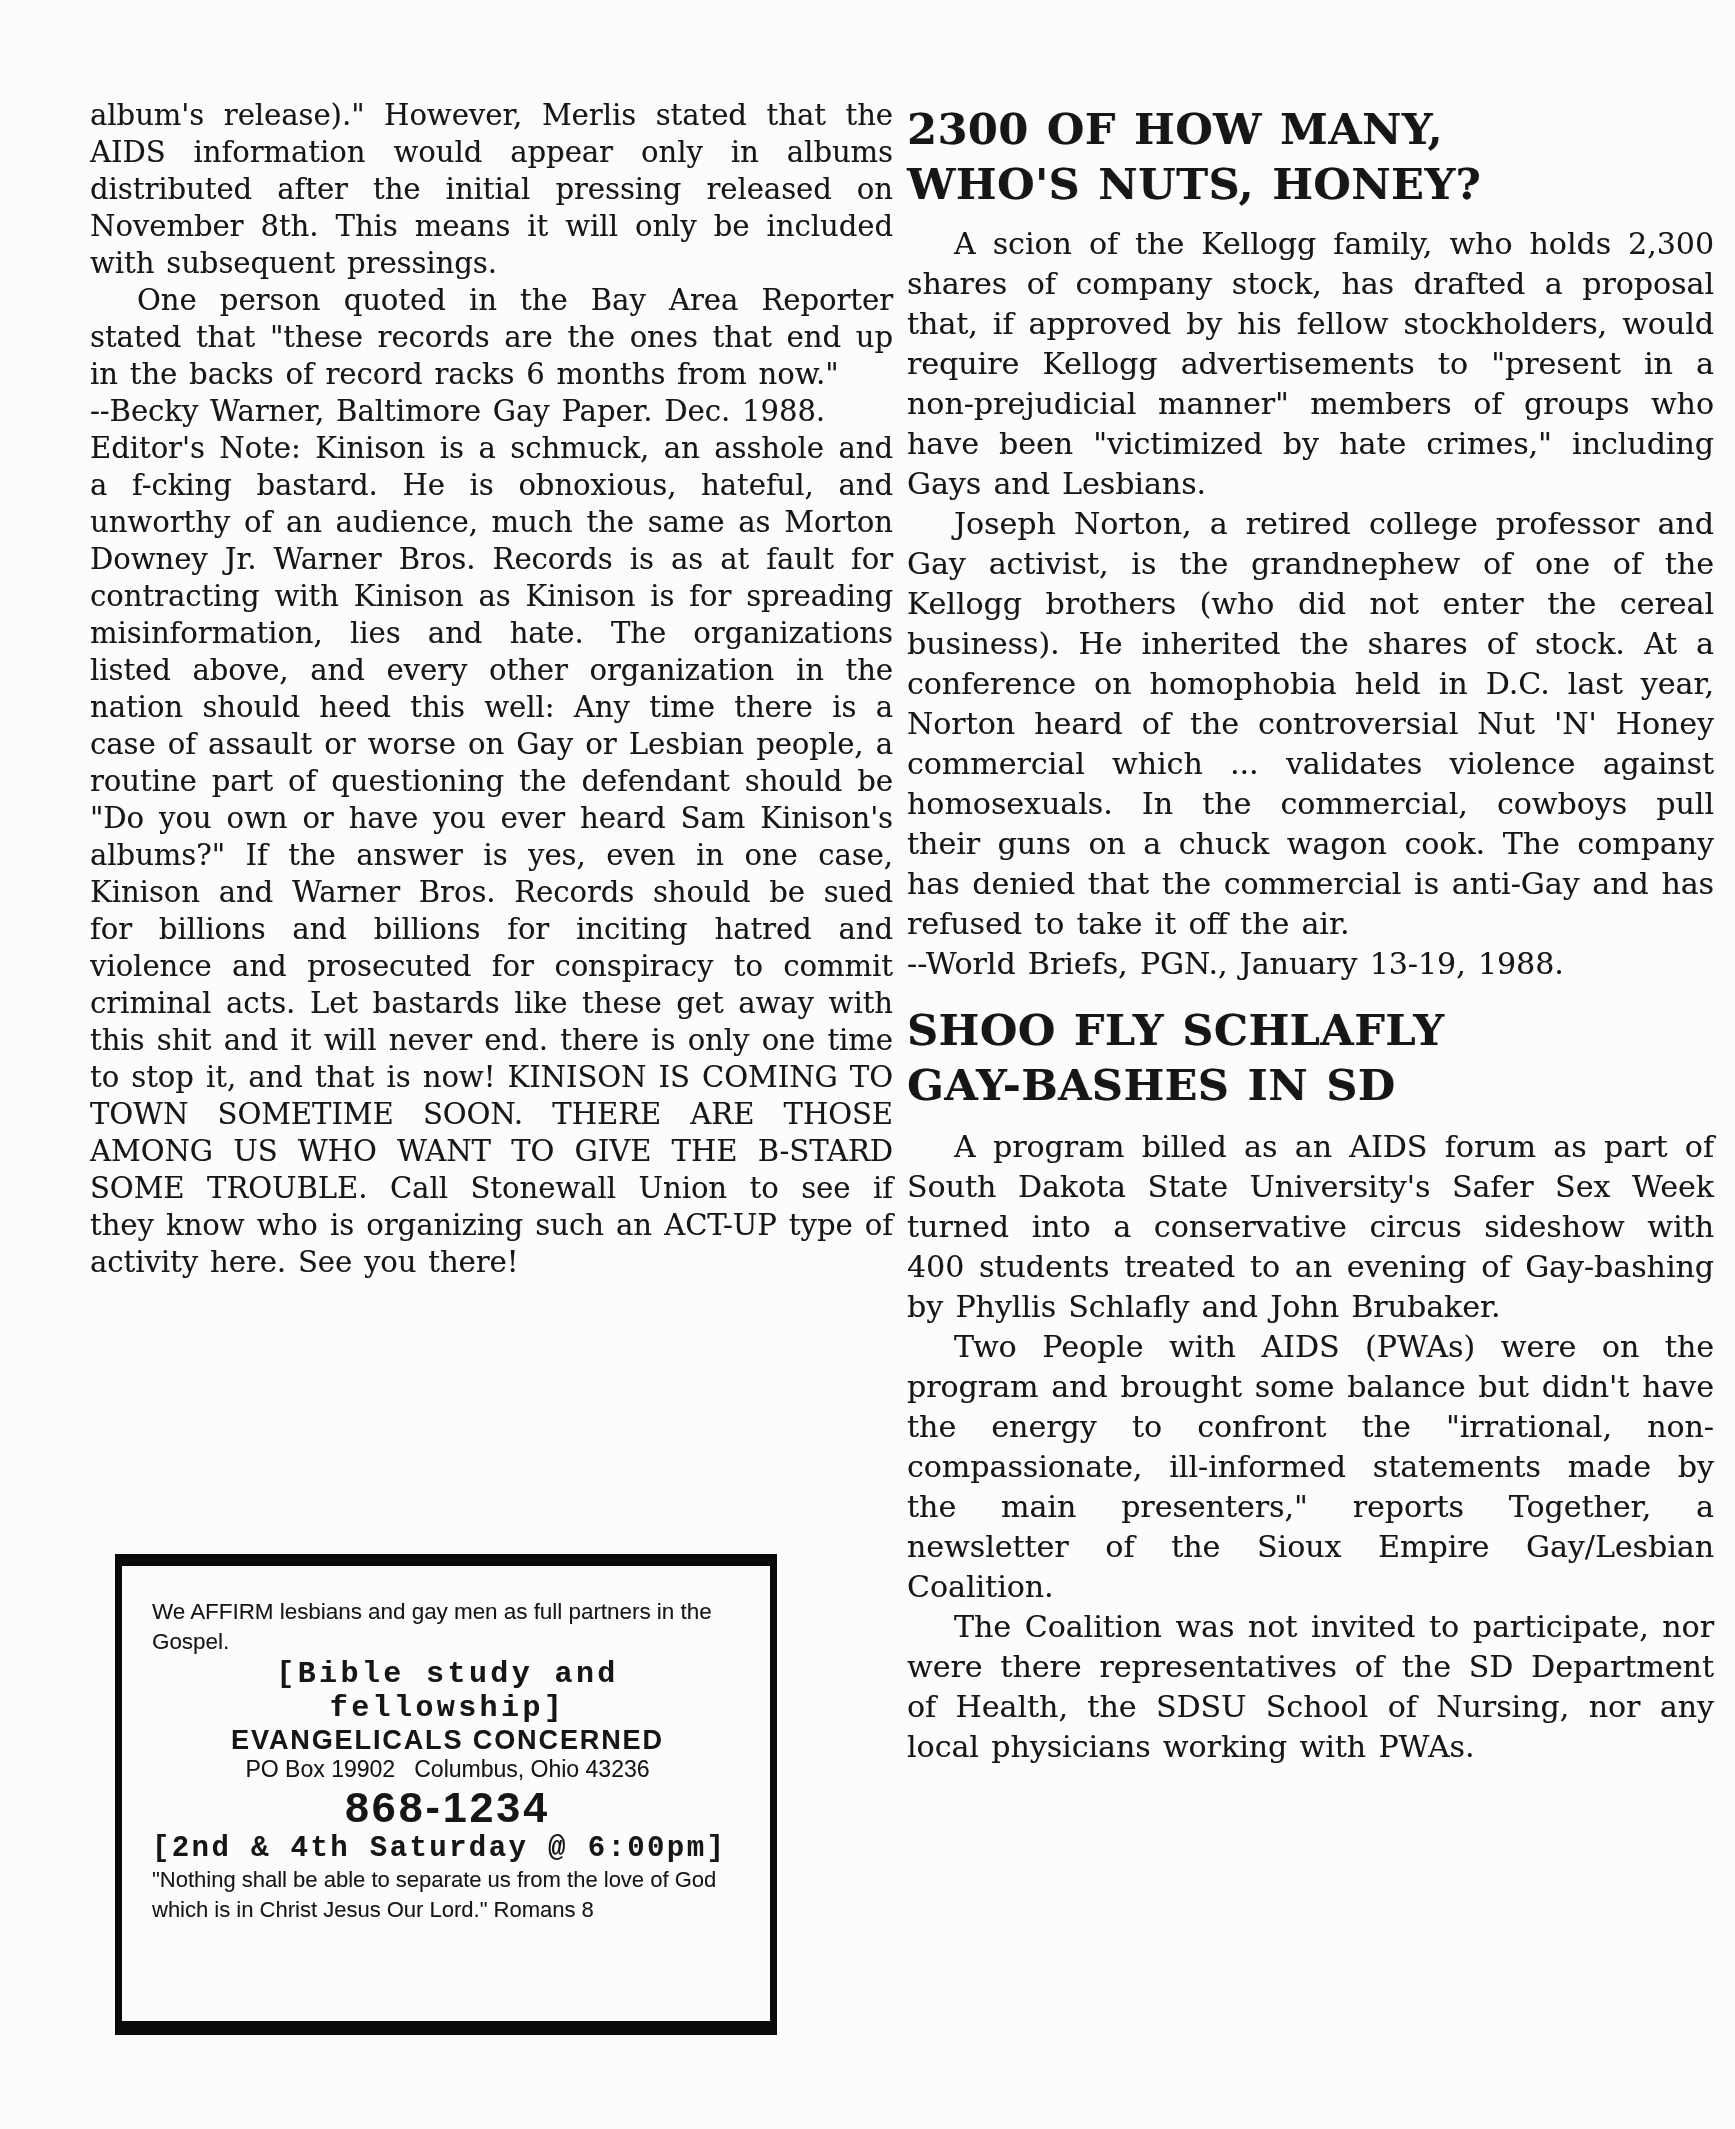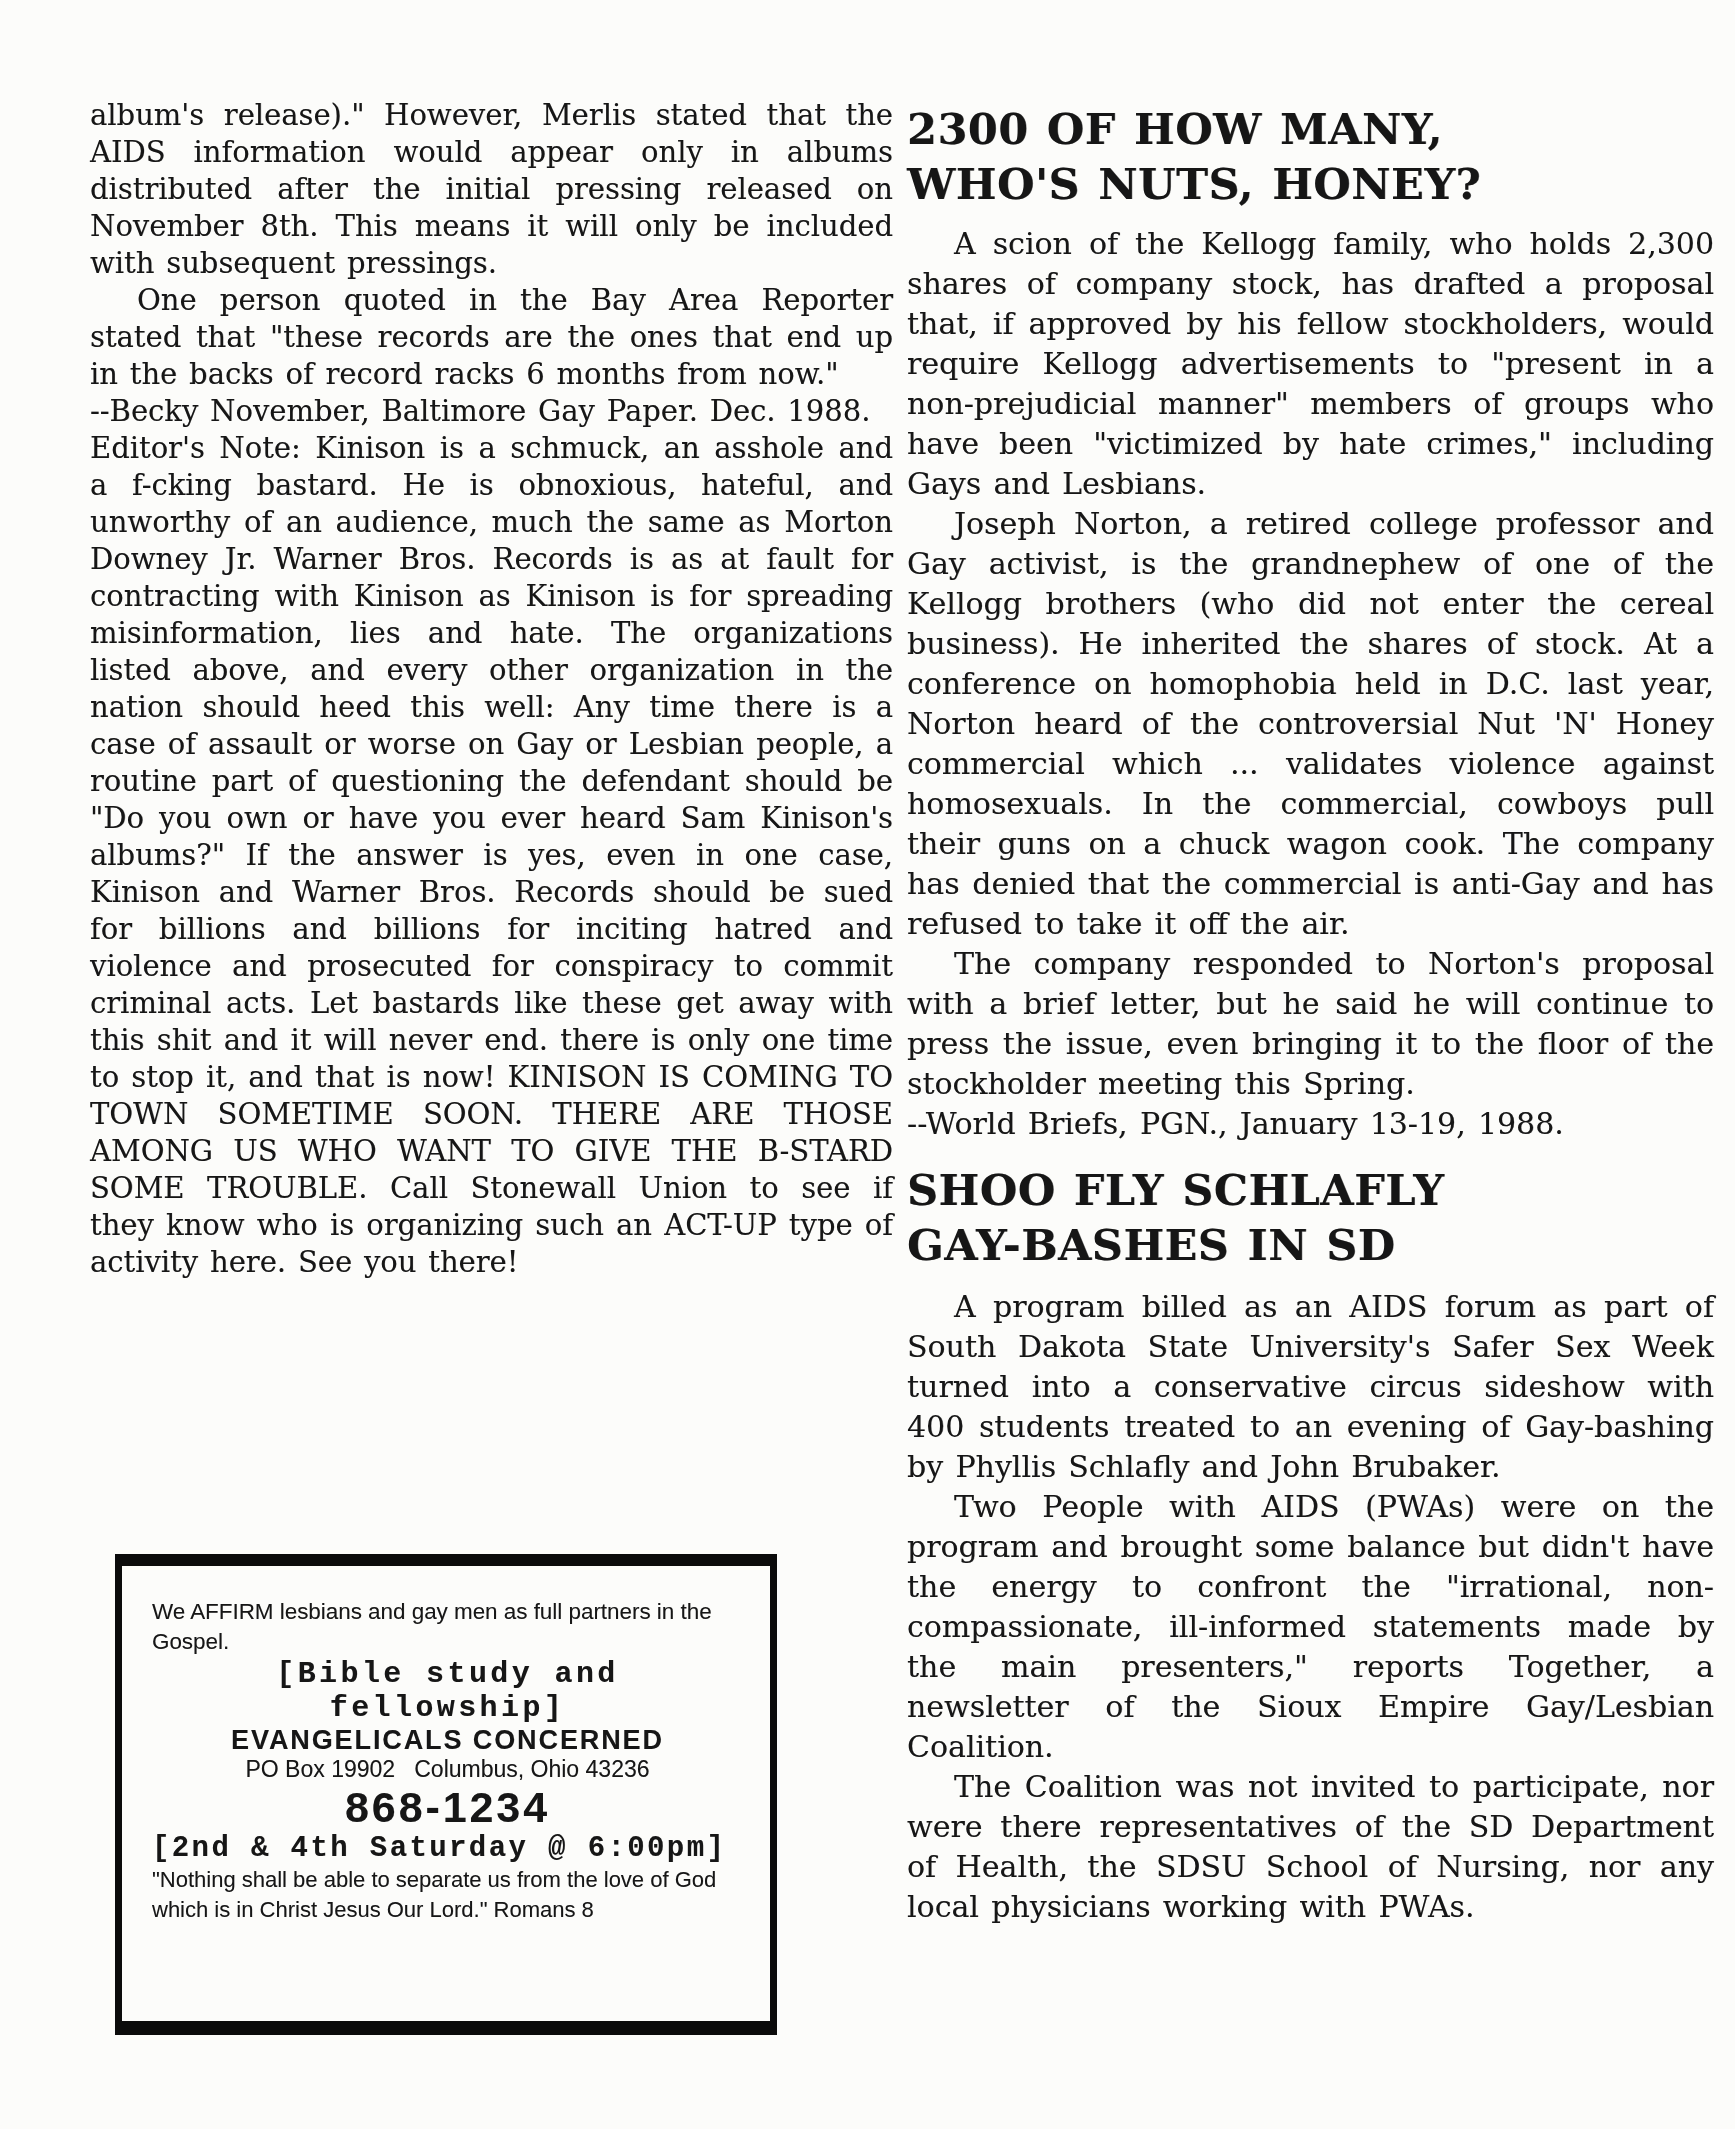--- a/index.html
+++ b/index.html
@@ -71,39 +71,38 @@
   .ad-quote    { margin-top:16.5px; font-size:22px; line-height:30px; text-align:left; }
 </style>
 </head>
 <body>
 
 <div class="page">
 
   <div class="col col-left serif">
     <p>album's release)." However, Merlis stated that the AIDS information would appear only in albums distributed after the initial pressing released on November 8th. This means it will only be included with subsequent pressings.</p>
     <p class="ind"><span>One person quoted in the </span><span class="u-inline">Bay Area Reporter</span><span> stated that "these records are the ones that end up in the backs of record racks 6 months from now."</span></p>
-    <p><span>--Becky November, </span><span class="u-inline">Baltimore Gay Paper</span><span>. Dec. 1988.</span></p>
+    <p><span>--Becky Warner, </span><span class="u-inline">Baltimore Gay Paper</span><span>. Dec. 1988.</span></p>
     <p>Editor's Note: Kinison is a schmuck, an asshole and a f-cking bastard. He is obnoxious, hateful, and unworthy of an audience, much the same as Morton Downey Jr. Warner Bros. Records is as at fault for contracting with Kinison as Kinison is for spreading misinformation, lies and hate. The organizations listed above, and every other organization in the nation should heed this well: Any time there is a case of assault or worse on Gay or Lesbian people, a routine part of questioning the defendant should be "Do you own or have you ever heard Sam Kinison's albums?" If the answer is yes, even in one case, Kinison and Warner Bros. Records should be sued for billions and billions for inciting hatred and violence and prosecuted for conspiracy to commit criminal acts. Let bastards like these get away with this shit and it will never end. there is only one time to stop it, and that is now! KINISON IS COMING TO TOWN SOMETIME SOON. THERE ARE THOSE AMONG US WHO WANT TO GIVE THE B-STARD SOME TROUBLE. Call Stonewall Union to see if they know who is organizing such an ACT-UP type of activity here.  See you there!</p>
   </div>
 
   <div class="ad-box">
     <p class="ad-affirm"><span>We </span><span class="u-inline">AFFIRM</span><span> lesbians and gay men as full partners in the</span><br><span>Gospel.</span></p>
     <p class="ad-bible mono">[Bible study and fellowship]</p>
     <p class="ad-org">EVANGELICALS CONCERNED</p>
     <p class="ad-address">PO Box 19902   Columbus, Ohio 43236</p>
     <p class="ad-phone">868-1234</p>
     <p class="ad-schedule mono">[2nd &amp; 4th Saturday @ 6:00pm]</p>
     <p class="ad-quote"><span>"Nothing shall be able to separate us from the love of God</span><br><span>which is in Christ Jesus Our Lord." Romans 8</span></p>
   </div>
 
   <div class="col col-right serif">
     <p class="headline first"><span>2300 OF HOW MANY,</span><br><span>WHO'S NUTS, HONEY?</span></p>
     <p class="ind">A scion of the Kellogg family, who holds 2,300 shares of company stock, has drafted a proposal that, if approved by his fellow stockholders, would require Kellogg advertisements to "present in a non-prejudicial manner" members of groups who have been "victimized by hate crimes," including Gays and Lesbians.</p>
     <p class="ind">Joseph Norton, a retired college professor and Gay activist, is the grandnephew of one of the Kellogg brothers (who did not enter the cereal business). He inherited the shares of stock. At a conference on homophobia held in D.C. last year, Norton heard of the controversial Nut 'N' Honey commercial which ... validates violence against homosexuals. In the commercial, cowboys pull their guns on a chuck wagon cook. The company has denied that the commercial is anti-Gay and has refused to take it off the air.</p>
-    <p class="ind">The company responded to Norton's proposal with a brief letter, but he said he will continue to press the issue, even bringing it to the floor of the stockholder meeting this Spring.</p>
     <p><span>--World Briefs, </span><span class="u-inline">PGN</span><span>., January 13-19, 1988.</span></p>
     <p class="headline second"><span>SHOO FLY SCHLAFLY</span><br><span>GAY-BASHES IN SD</span></p>
     <p class="ind">A program billed as an AIDS forum as part of South Dakota State University's Safer Sex Week turned into a conservative circus sideshow with 400 students treated to an evening of Gay-bashing by Phyllis Schlafly and John Brubaker.</p>
     <p class="ind">Two People with AIDS (PWAs) were on the program and brought some balance but didn't have the energy to confront the "irrational, non-compassionate, ill-informed statements made by the main presenters," reports <span class="u-inline">Together</span><span>, a newsletter of the Sioux Empire Gay/Lesbian Coalition.</span></p>
     <p class="ind">The Coalition was not invited to participate, nor were there representatives of the SD Department of Health, the SDSU School of Nursing, nor any local physicians working with PWAs.</p>
   </div>
 
 </div>
 
 

